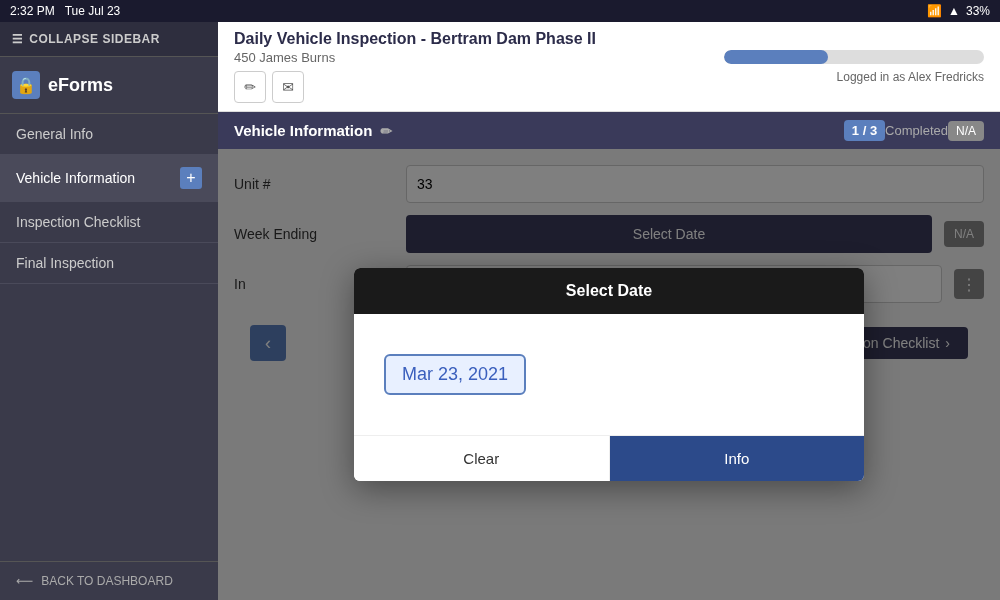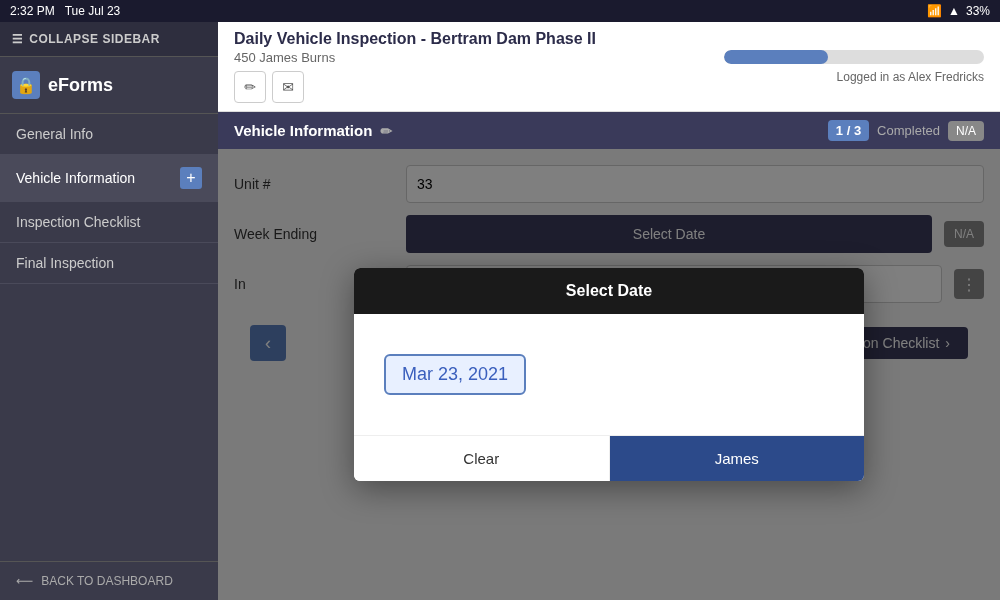--- a/index.html
+++ b/index.html
@@ -199,21 +199,20 @@
       font-weight: 600;
     }
     .edit-icon {
       font-size: 14px;
       cursor: pointer;
       color: #aaa;
     }
     .section-right {
       display: flex;
       align-items: center;
-      gap: 8px;
     }
     .step-badge {
       background: #5b7fbd;
       color: white;
       padding: 3px 8px;
       border-radius: 4px;
       font-size: 13px;
       font-weight: 600;
     }
     .completed-label {
@@ -497,19 +496,19 @@
       </div>
 
       <div class="overlay">
         <div class="modal">
           <div class="modal-header">Select Date</div>
           <div class="modal-body">
             <div class="date-chip">Mar 23, 2021</div>
           </div>
           <div class="modal-footer">
             <button class="modal-btn modal-btn-clear">Clear</button>
-            <button class="modal-btn modal-btn-done">James</button>
+            <button class="modal-btn modal-btn-done">Info</button>
           </div>
         </div>
       </div>
     </div>
   </div>
 </div>
 
 </body></html>

